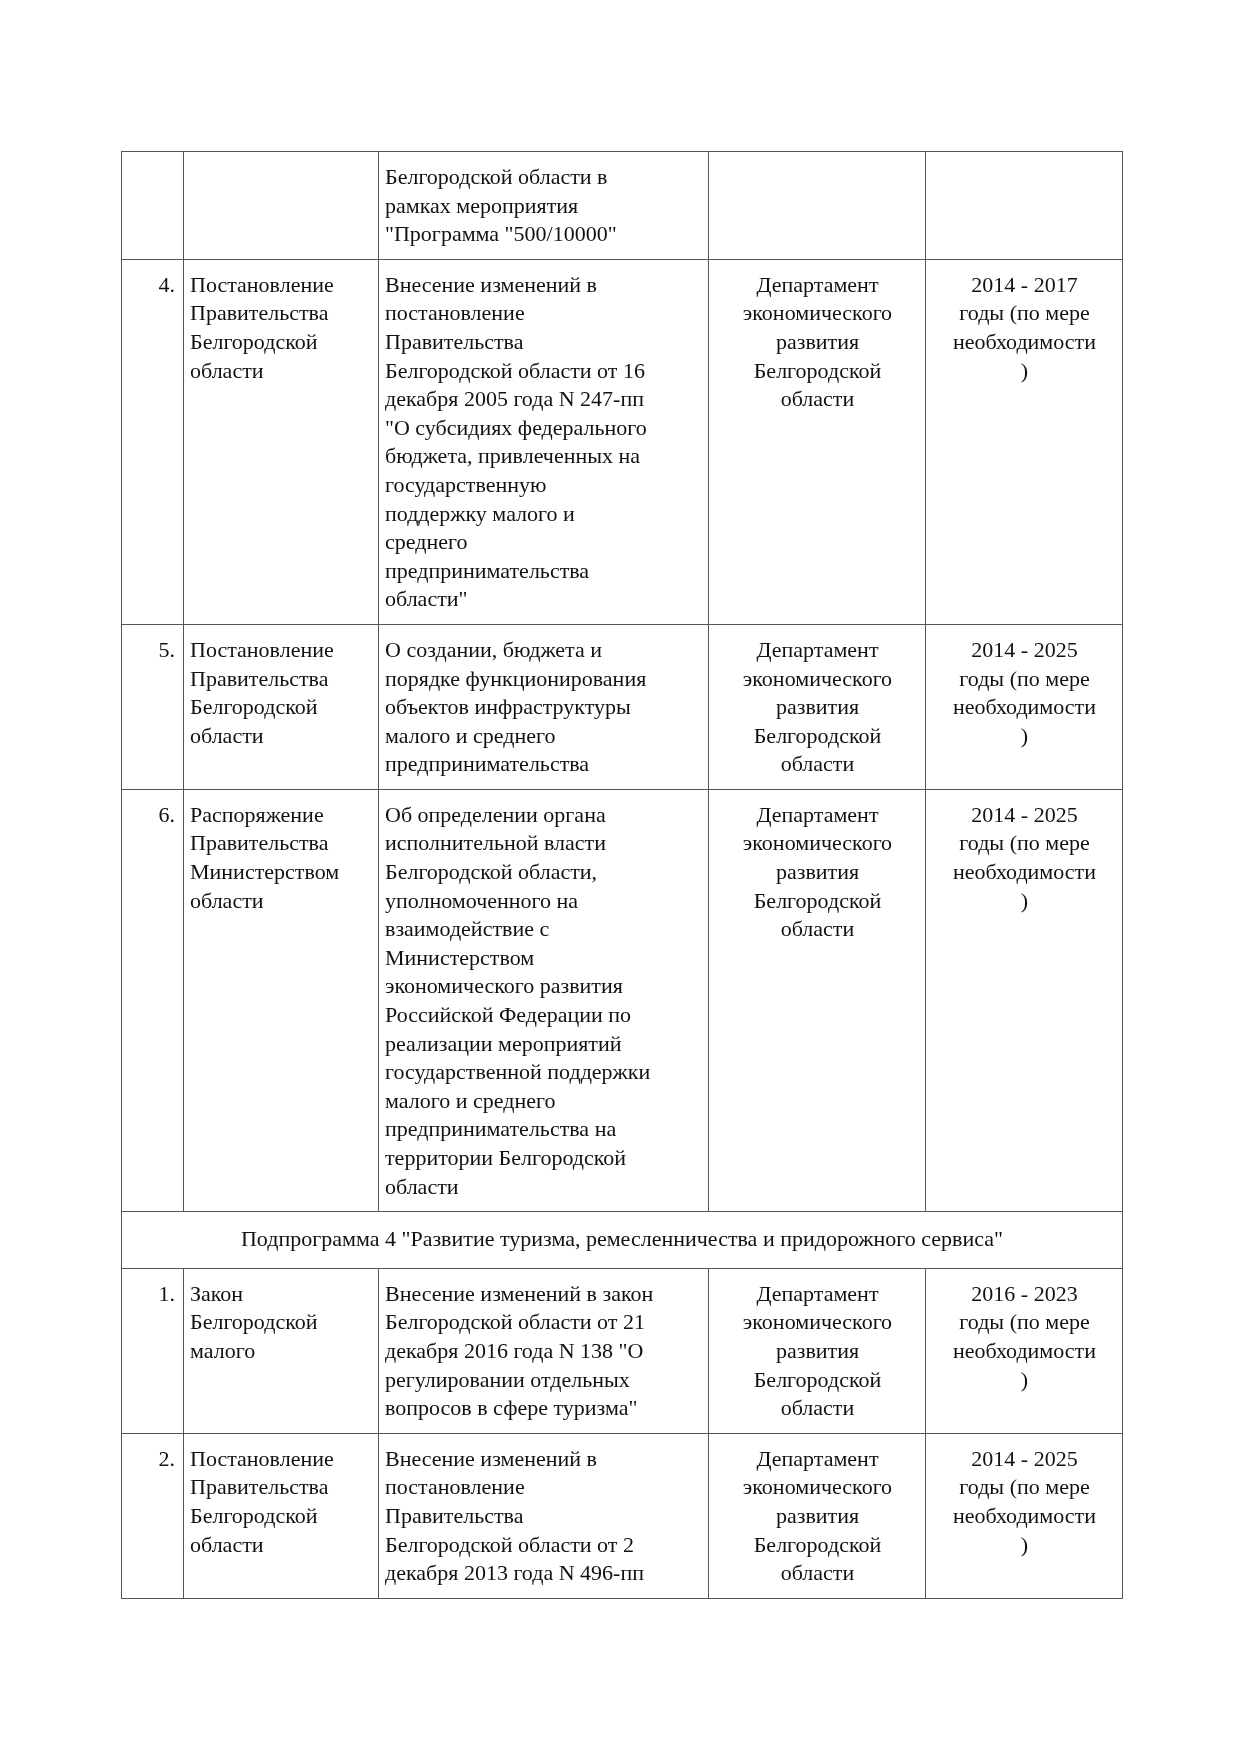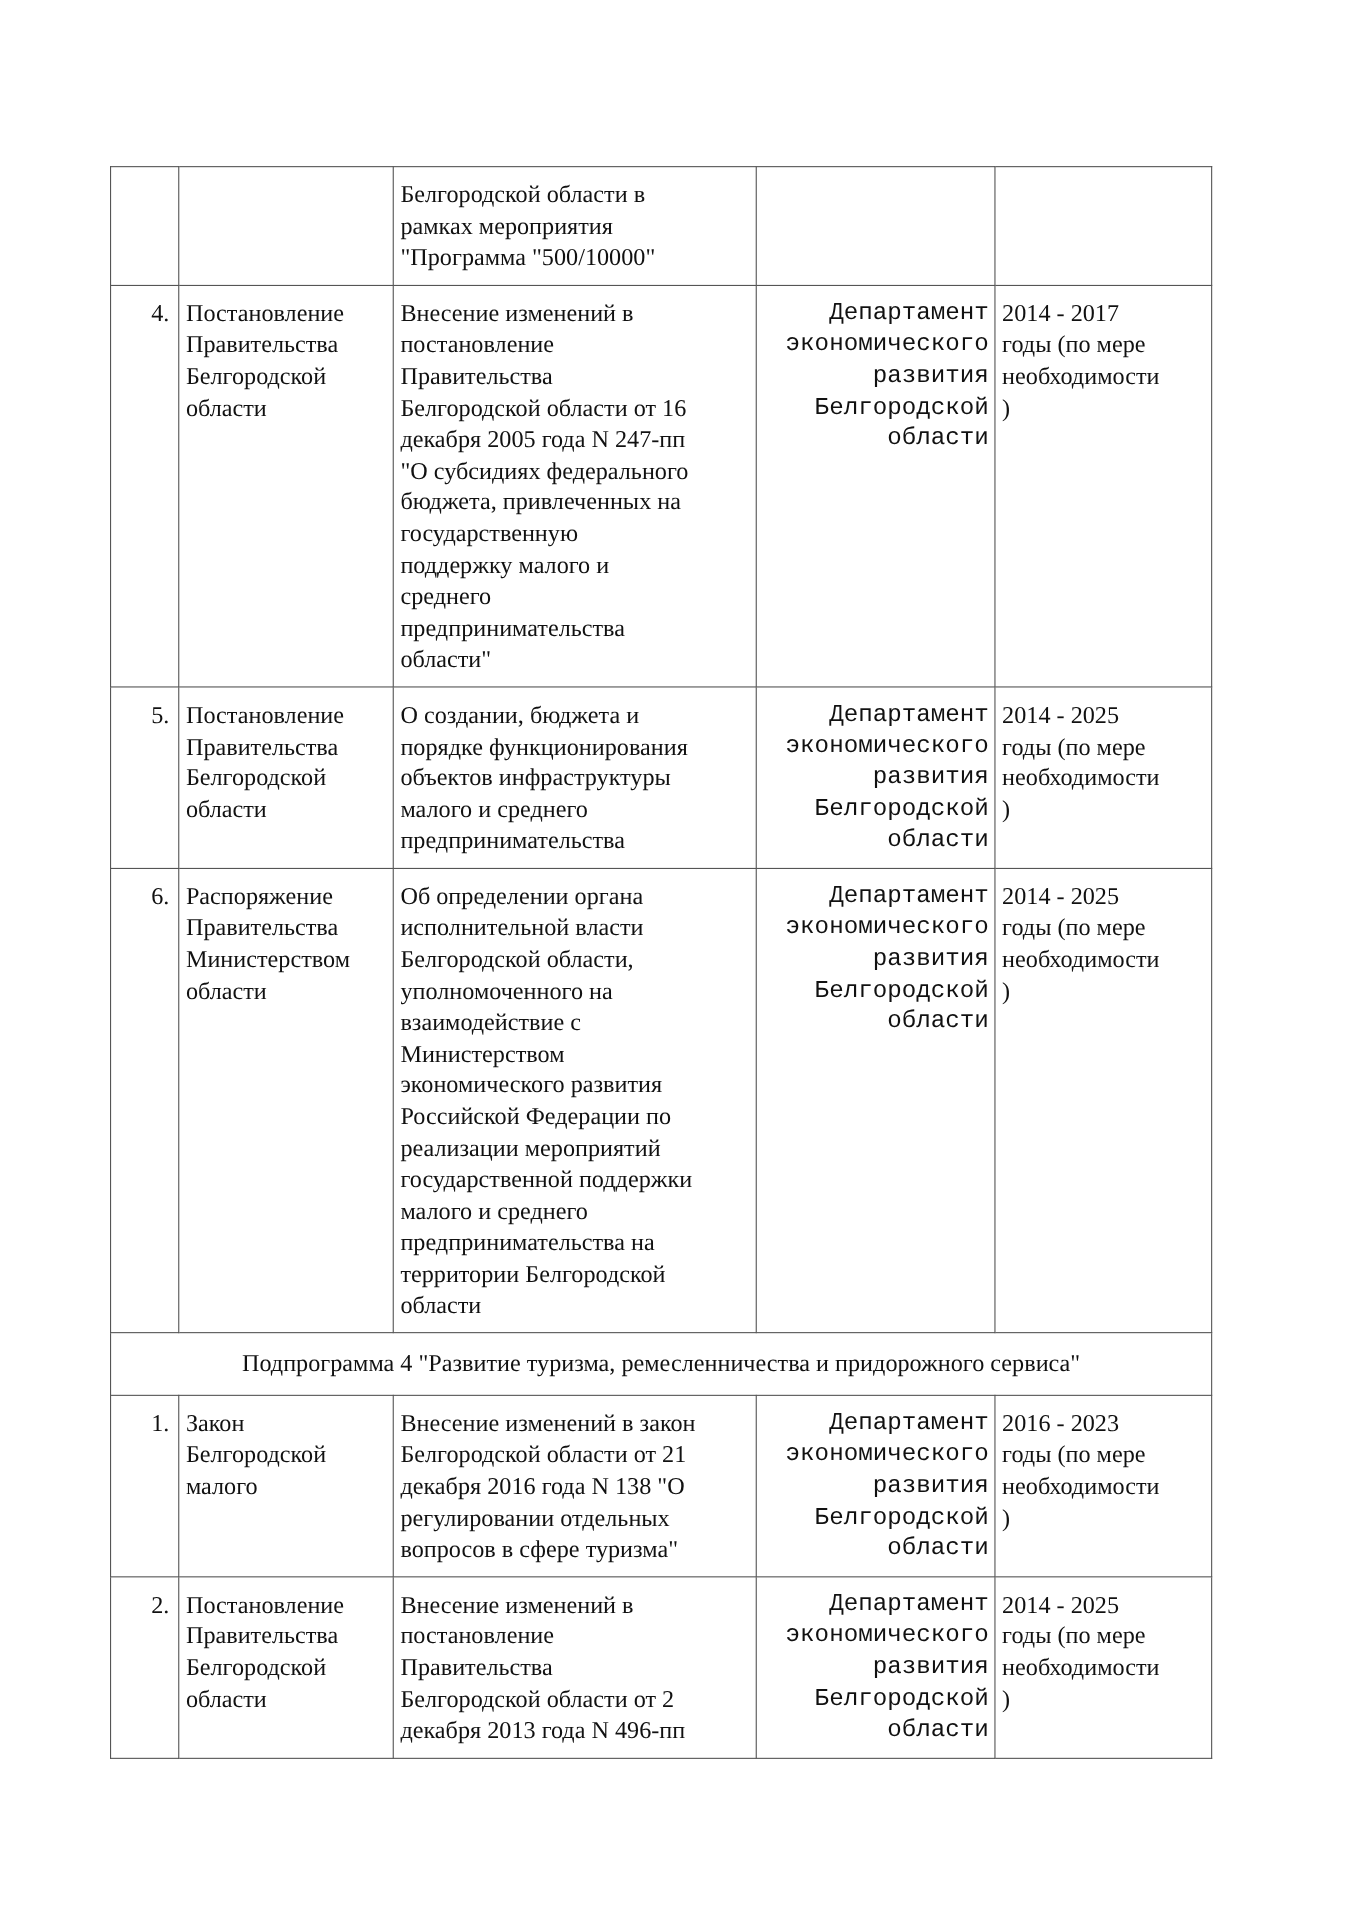--- a/index.html
+++ b/index.html
@@ -1,25 +1,25 @@
 <!DOCTYPE html>
 <html><head>
 <meta charset="utf-8">
 <style>
   html, body { margin: 0; padding: 0; background: #ffffff; }
   body { width: 1240px; height: 1754px; position: relative; overflow: hidden;
          font-family: "Liberation Serif", "DejaVu Serif", serif; color: #111; }
-  .page-table { position: absolute; left: 100px; top: 151px; width: 942px;
+  .page-table { position: absolute; left: 121px; top: 151px; width: 942px;
                 border-collapse: collapse; table-layout: fixed; font-size: 22px; line-height: 28.6px; }
   .page-table td { border: 1.5px solid #555; vertical-align: top; padding: 11px 5px 10px 6px; }
   .c-num { width: 47px; text-align: right; padding-right: 8px !important; }
   .c-type { width: 183px; }
   .c-name { width: 318px; }
-  .c-exec { width: 205px; text-align: right; font-family: Liberation Mono, monospace; }
-  .c-term { width: 185px; }
+  .c-exec { width: 205px; text-align: center; }
+  .c-term { width: 185px; text-align: center; }
   .section-row td { text-align: center; padding: 13px 5px 14px 5px; }
   .cell-text { white-space: pre-line; }
 </style>
 </head>
 <body>
 
 <table class="page-table">
   <tbody>
     <tr>
       <td class="c-num cell-text"></td>

